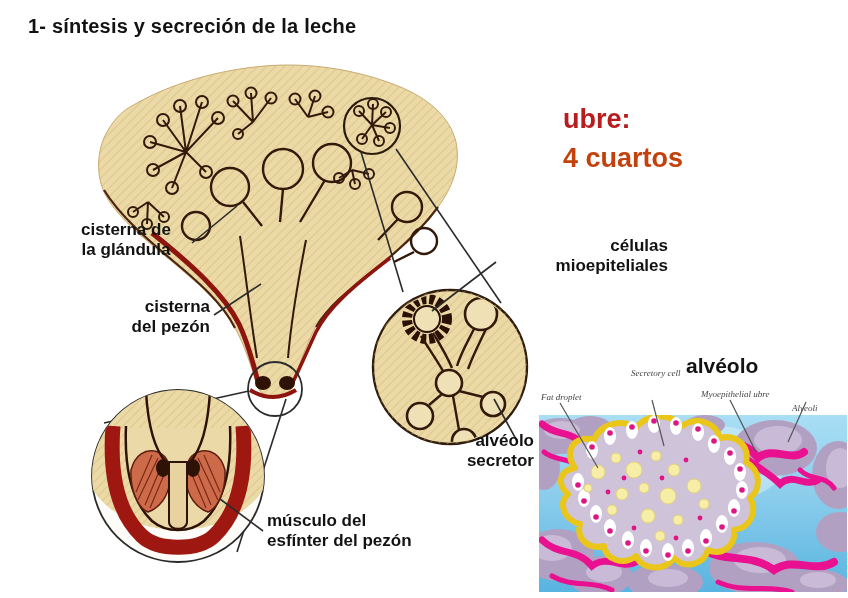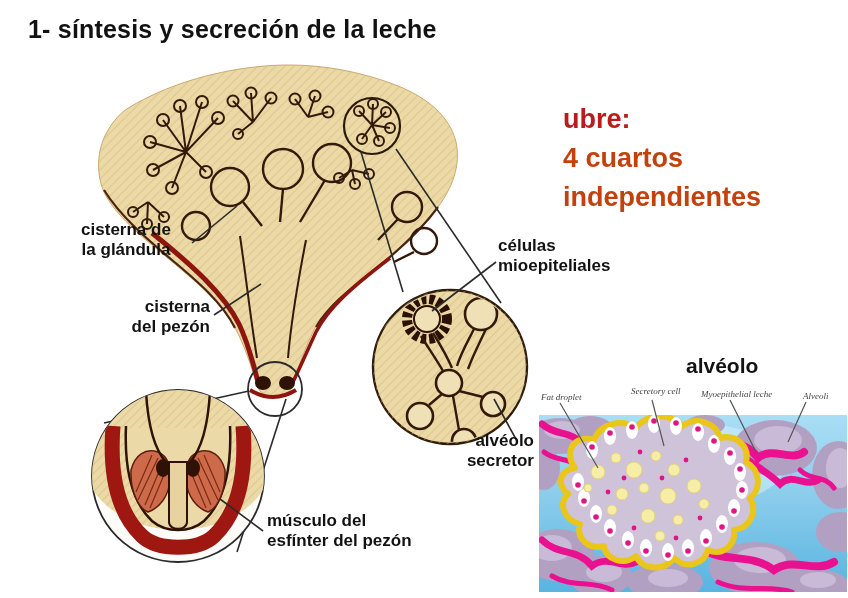--- a/index.html
+++ b/index.html
@@ -13,21 +13,21 @@
   .art{position:absolute;left:0;top:0;}
   .lbl{
     position:absolute;
     font-weight:bold;
     color:#121212;
     white-space:pre-line;
     line-height:1.16;
   }
   .title{
     position:absolute;left:28px;top:15px;
-    font-size:25px;font-weight:bold;color:#121212;
+    font-size:20px;font-weight:bold;color:#121212;
     letter-spacing:.2px;
   }
   .ubre{position:absolute;left:563px;top:100px;font-weight:bold;font-size:27px;line-height:39px;}
   .ubre .black{color:#b91c1c;}
   .ubre .blue{color:#c2410c;}
   .diagram-label{font-size:17px;}
   .photo-label{
     position:absolute;
     font-family:"Liberation Serif", serif;
     font-style:italic;font-size:9px;color:#444;
@@ -353,38 +353,37 @@
       <line x1="806" y1="402" x2="788" y2="442"></line>
     </g>
   </g>
 </svg>
 
 <div class="title">1- síntesis y secreción de la leche</div>
 
 <div class="ubre">
   <div class="black">ubre:</div>
   <div class="blue">4 cuartos</div>
-  <div class="blue">independientes</div>
 </div>
 
 <div class="lbl diagram-label" style="left:52px;top:220px;width:148px;text-align:center;">cisterna de
 la glándula</div>
 
 <div class="lbl diagram-label" style="left:98px;top:297px;width:112px;text-align:right;">cisterna
 del pezón</div>
 
-<div class="lbl diagram-label" style="left:498px;top:236px;width:170px;text-align:left;">células
+<div class="lbl diagram-label" style="left:498px;top:236px;width:170px;text-align:right;">células
 mioepiteliales</div>
 
 <div class="lbl diagram-label" style="left:420px;top:431px;width:114px;text-align:right;">alvéolo
 secretor</div>
 
 <div class="lbl diagram-label" style="left:267px;top:511px;width:200px;text-align:left;">músculo del
 esfínter del pezón</div>
 
 <div class="alveolo-head">alvéolo</div>
 
 <div class="photo-label" style="left:541px;top:392px;">Fat droplet</div>
-<div class="photo-label" style="left:631px;top:386px;">Secretory cell</div>
-<div class="photo-label" style="left:701px;top:389px;">Myoepithelial leche</div>
-<div class="photo-label" style="left:792px;top:391px;margin-left:11px;">Alveoli</div>
+<div class="photo-label" style="left:631px;top:368px;">Secretory cell</div>
+<div class="photo-label" style="left:701px;top:389px;">Myoepithelial ubre</div>
+<div class="photo-label" style="left:792px;top:403px;">Alveoli</div>
 
 </div>
 
 </body></html>

